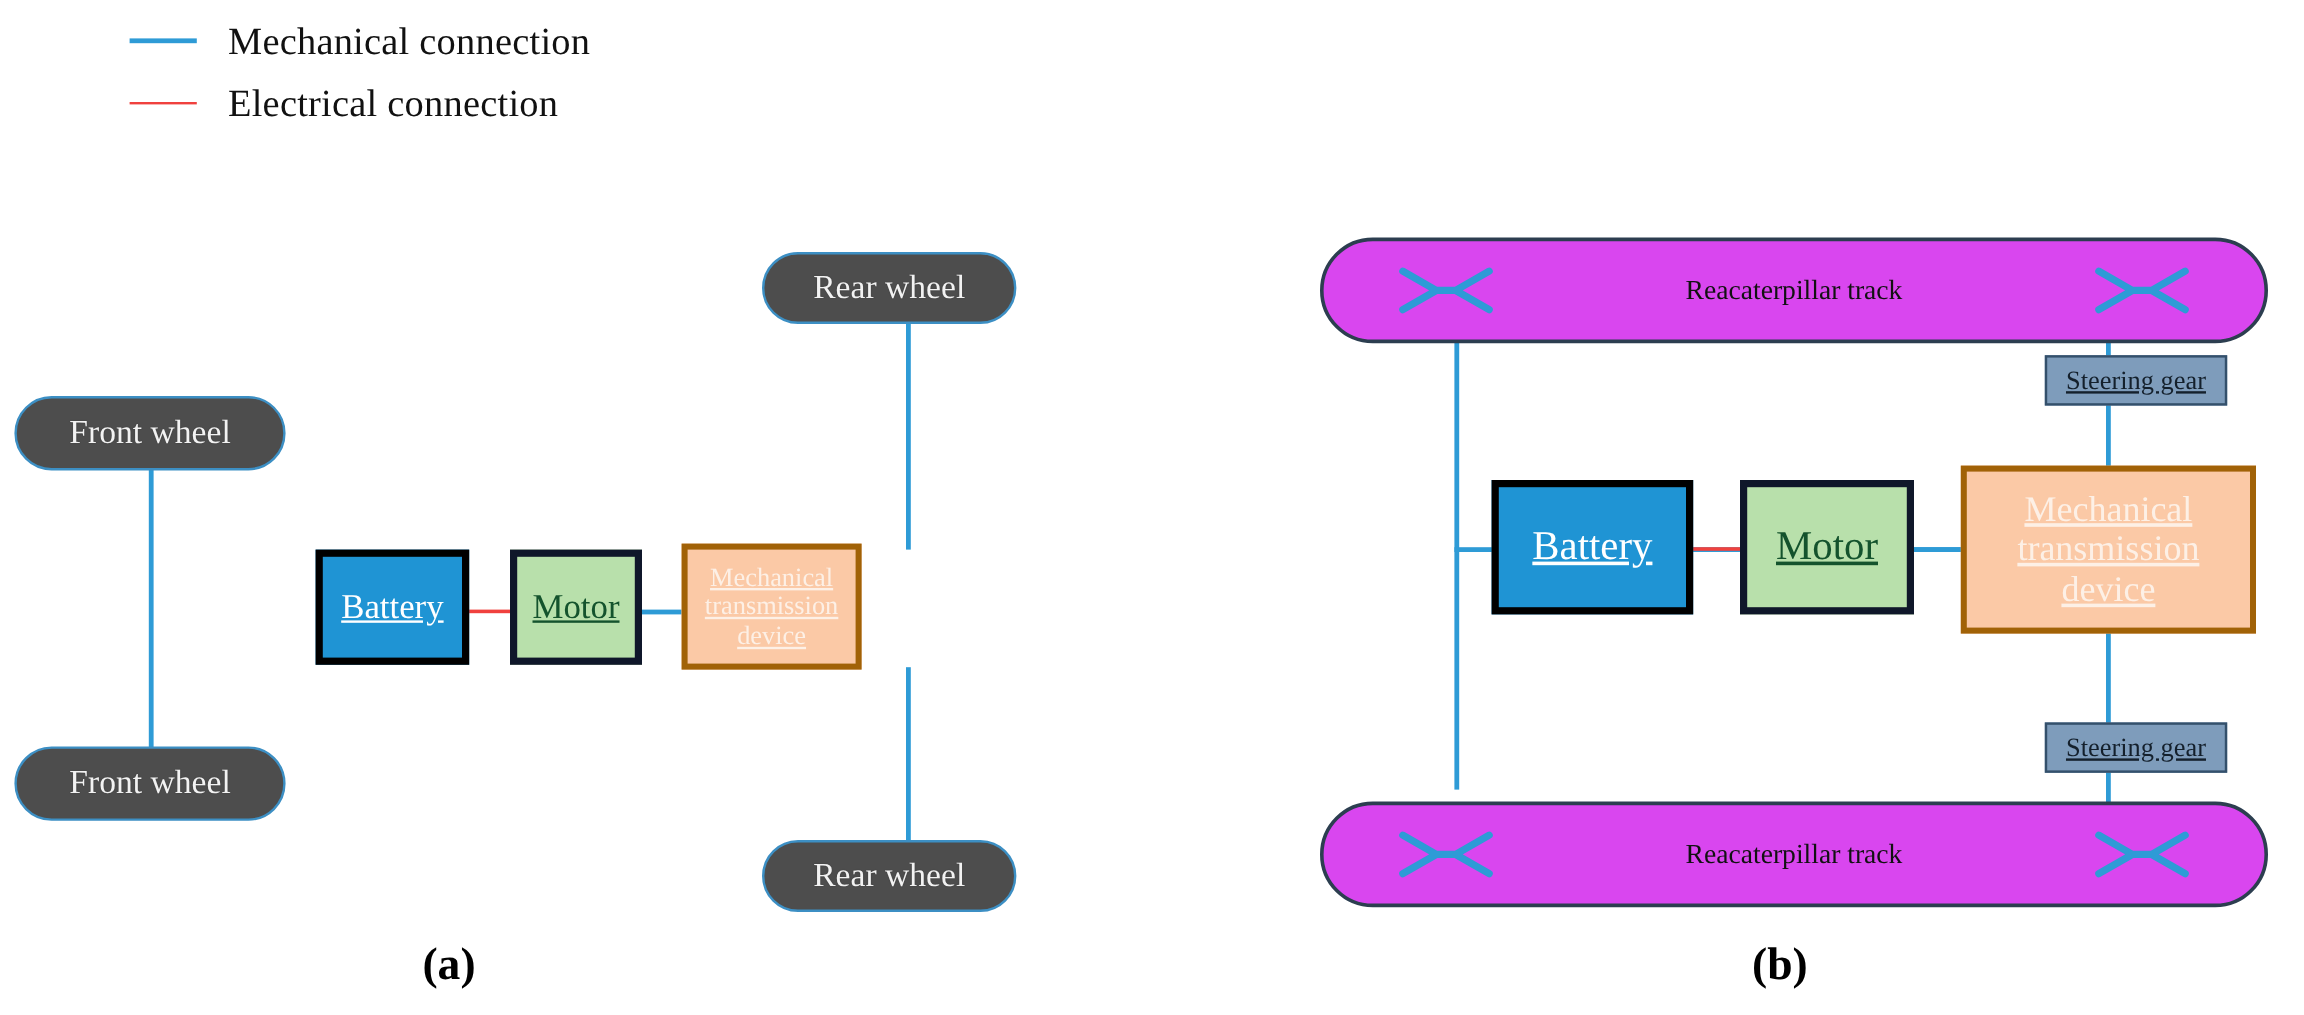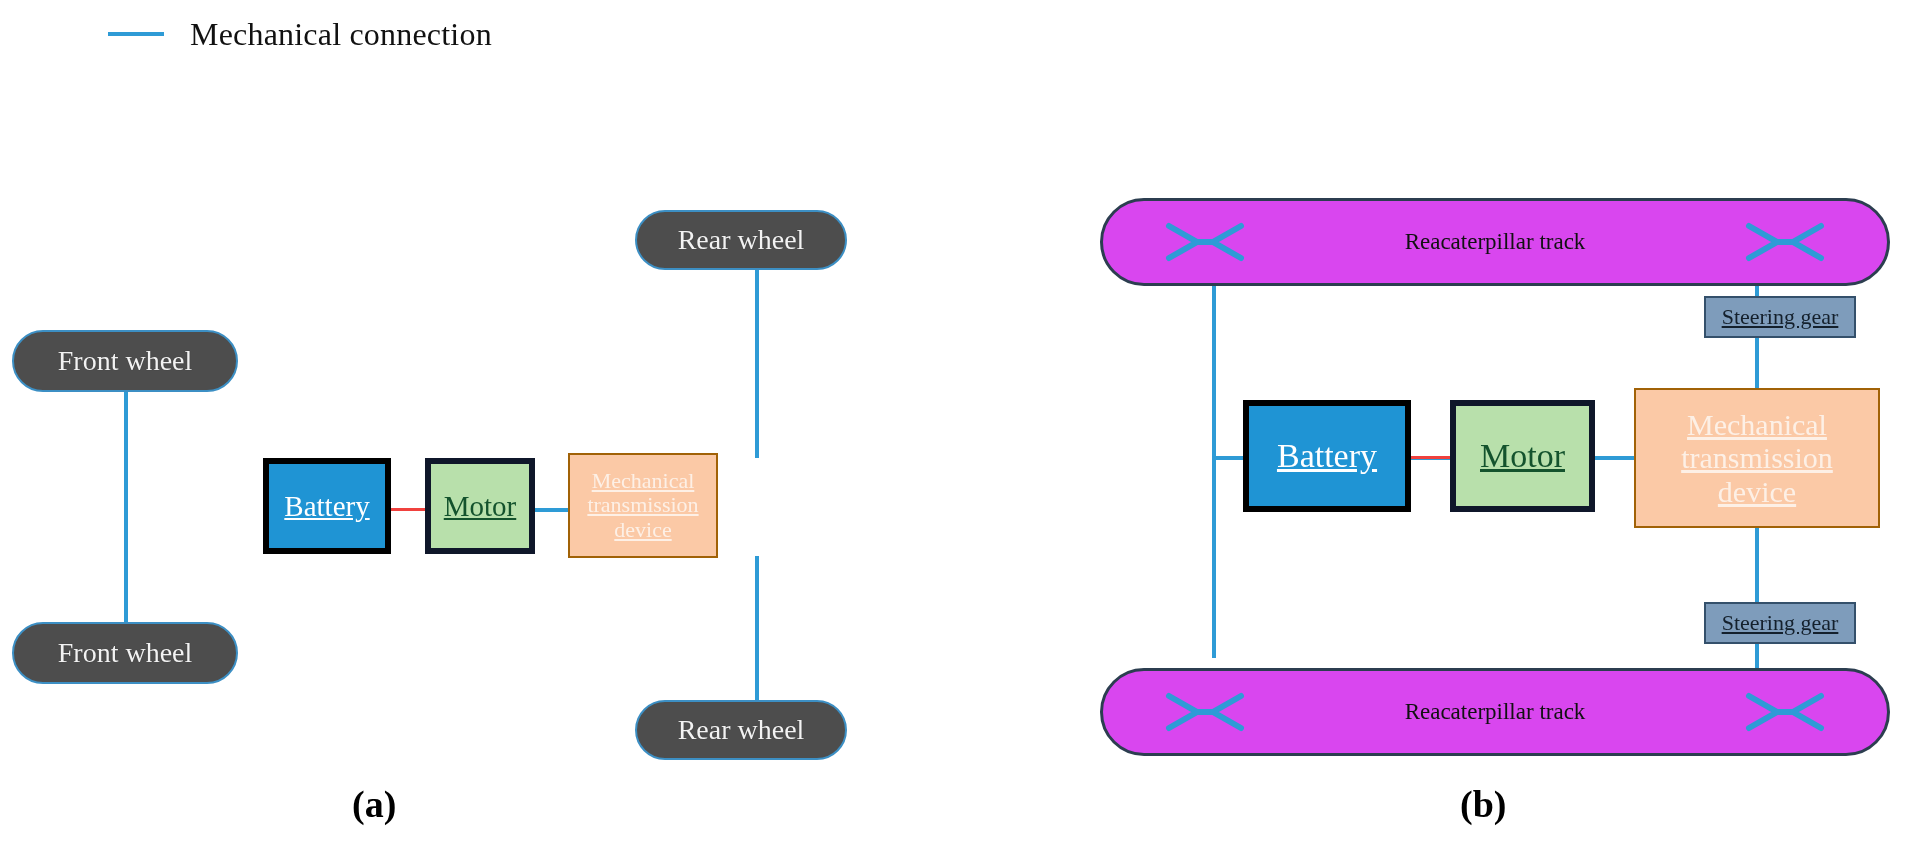--- a/index.html
+++ b/index.html
@@ -34,21 +34,21 @@
   .box{
     position:absolute;
     box-sizing:border-box;
     display:flex;align-items:center;justify-content:center;
     text-align:center;
     line-height:1.12;
     text-decoration:underline;
   }
   .box.battery{background:#1f94d4;border:6px solid #000000;color:#ffffff;}
   .box.motor{background:#b8e0ab;border:6px solid #0f172a;color:#14532d;}
-  .box.mtd{background:#fbc9a6;border:2px solid #a16207;color:#fdf0e6;}
+  .box.mtd{background:#fbc9a6;border:5px solid #a16207;color:#fdf0e6;}
   .box.steering{background:#7e9cbb;border:2px solid #34506b;color:#14202c;}
 
   .line{position:absolute;background:#2e9bd6;}
   .line.v{width:4px;}
   .line.h{height:4px;}
   .line.elec{background:#f0413e;height:3px;}
 
   .track{
     position:absolute;
     box-sizing:border-box;
@@ -67,20 +67,24 @@
 </style>
 </head>
 <body>
 
 <div id="stage">
 
   <div class="legend">
     <div class="legend-row">
       <span class="legend-swatch mech"></span>
       <span class="legend-label">Mechanical connection</span>
+    </div>
+    <div class="legend-row">
+      <span class="legend-swatch elec"></span>
+      <span class="legend-label">Electrical connection</span>
     </div>
   </div>
 
   <div class="line v" style="left:124px;top:344px;height:288px;"></div>
 
   <div class="line v" style="left:755px;top:268px;height:190px;"></div>
 
   <div class="line v" style="left:755px;top:556px;height:158px;"></div>
 
   <div class="line elec" style="left:390px;top:508px;width:36px;"></div>

